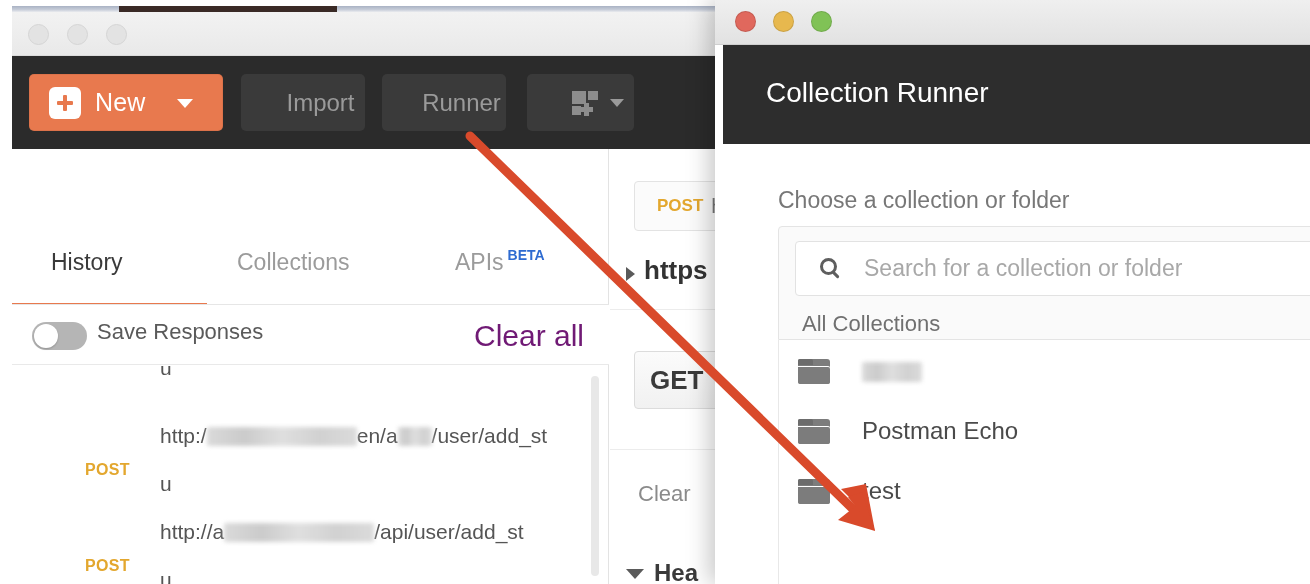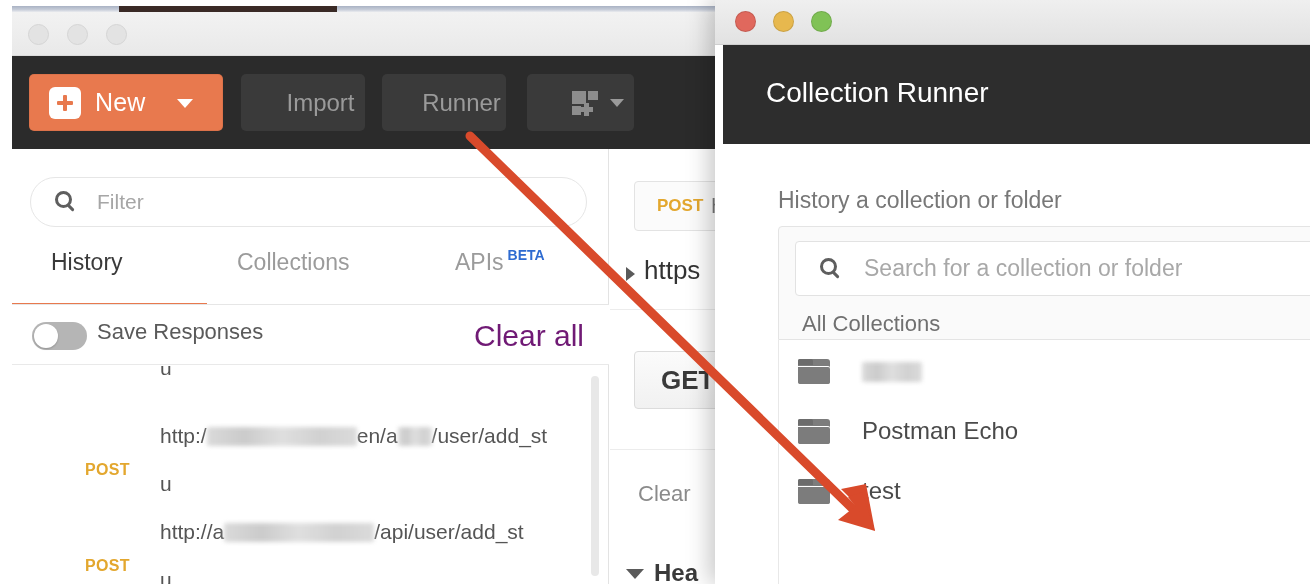--- a/index.html
+++ b/index.html
@@ -126,28 +126,28 @@
   }
   .sb-track { position:absolute; left:578px; top:10px; width:10px; height:205px; }
   .sb-thumb { position:absolute; left:1px; top:0; width:8px; height:200px; background:#e8e8e8; border-radius:5px; }
 
   
   .reqpane { position:absolute; left:598px; top:0; width:122px; height:441px; background:#fff; }
   .url-bar { position:absolute; left:24px; top:32px; width:120px; height:50px; border:1px solid #e3e3e3;
              border-radius:4px; background:#fbfbfb; display:flex; align-items:center; }
   .url-bar .verb { margin-left:22px; font-size:17px; font-weight:bold; color:#e3a72e; }
   .url-bar .u { margin-left:8px; font-size:21px; color:#777; }
-  .reqtitle { position:absolute; left:34px; top:106px; font-size:26px; color:#333; font-weight:normal; }
+  .reqtitle { position:absolute; left:34px; top:106px; font-size:26px; color:#333; font-weight:bold; }
   .reqtitle .tri { position:absolute; left:-18px; top:12px; width:0;height:0;
                    border-top:7px solid transparent;border-bottom:7px solid transparent;border-left:9px solid #5a5a5a; }
   .rule-a { position:absolute; left:0; top:160px; width:122px; height:1px; background:#ececec; }
   .getbtn { position:absolute; left:24px; top:202px; width:120px; height:58px; border:1px solid #dcdcdc;
             border-radius:4px; background:linear-gradient(to bottom,#fbfbfb,#f1f1f1);
             font-size:26px; font-weight:bold; color:#3a3a3a; display:flex; align-items:center;
-            padding-left:26px; }
+            padding-left:15px; }
   .rule-b { position:absolute; left:0; top:300px; width:122px; height:1px; background:#ececec; }
   .params { position:absolute; left:28px; top:332px; font-size:22px; color:#8b8b8b; }
   .headers { position:absolute; left:44px; top:410px; font-size:24px; color:#3a3a3a; font-weight:bold; }
   .headers .tri { position:absolute; left:-28px; top:10px; width:0;height:0;
                   border-left:9px solid transparent;border-right:9px solid transparent;border-top:10px solid #5a5a5a; }
 
   
   .runner-window {
     position:absolute; left:715px; top:0; width:595px; height:584px;
     background:#fff; box-shadow:-6px 0 22px rgba(0,0,0,.22); overflow:hidden;
@@ -231,26 +231,20 @@
             <i class="e"></i>
         </span>
         <span class="caret-sm"></span>
       </div>
     </div>
 
     <div class="pm-body">
 
       <div class="sidebar">
 
-        <div class="filter-box">
-          <span class="mag">
-              <span></span>
-            </span>
-          <span class="ph">Filter</span>
-        </div>
 
         <div class="tabs">
           <div class="tab active" id="tab-history">
             <span>History</span>
             <span class="underline"></span>
           </div>
           <div class="tab" id="tab-apis">
             <span>APIs</span>
             <span class="beta">BETA</span>
           </div>
@@ -326,21 +320,21 @@
         <div class="d yel"></div>
         <div class="d grn"></div>
       </div>
     </div>
 
     <div class="rw-header">
       <div class="t">Collection Runner</div>
     </div>
 
     <div class="rw-body">
-      <div class="rw-choose">History a collection or folder</div>
+      <div class="rw-choose">Choose a collection or folder</div>
 
       <div class="rw-panel">
         <div class="rw-search">
           <span class="mag">
               <span></span>
             </span>
           <span class="ph">Search for a collection or folder</span>
         </div>
         <div class="rw-allcoll">All Collections</div>
       </div>

